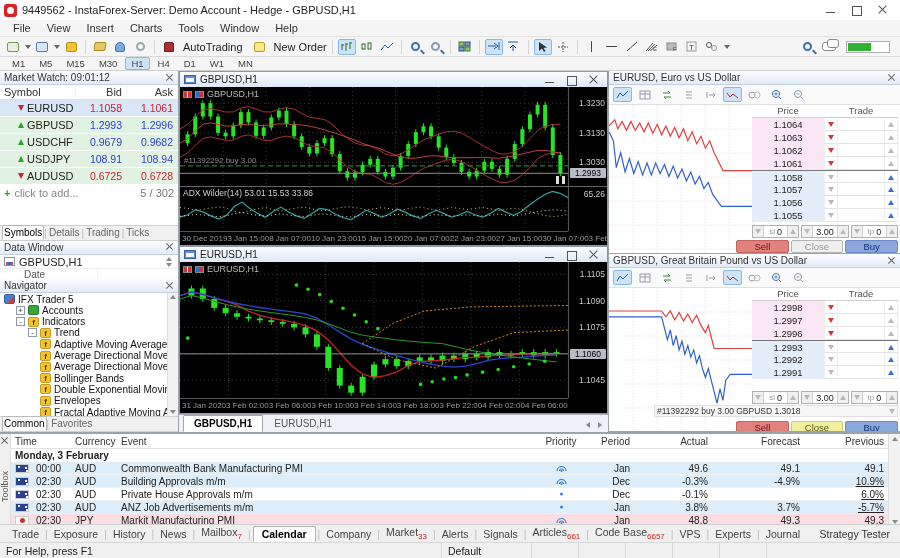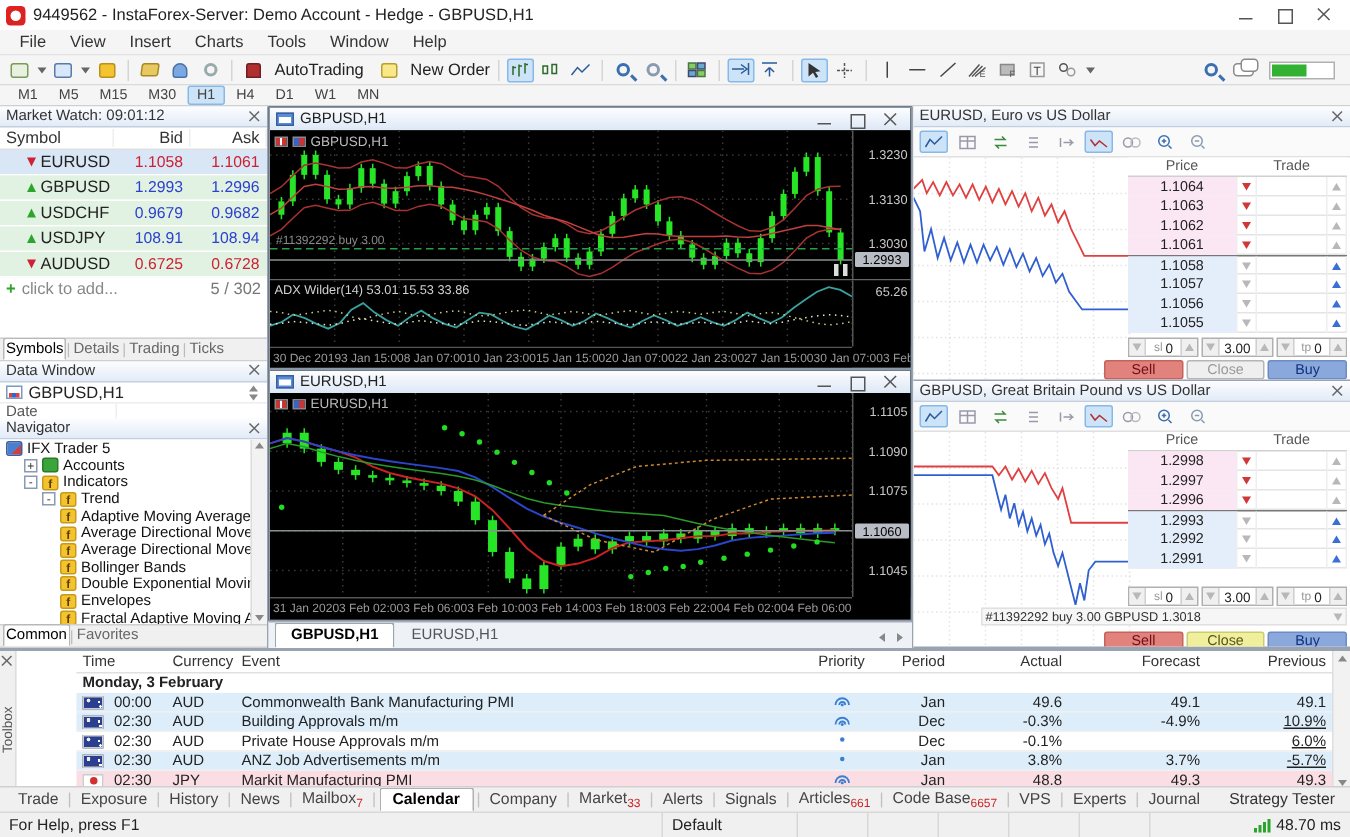--- a/index.html
+++ b/index.html
@@ -58,21 +58,21 @@
 .mwadd{height:16px;display:flex;align-items:center;padding:0 4px;color:#888;}
 .mwadd .plus{color:#2da52d;font-weight:bold;margin-right:4px;}
 .mwadd .cnt{margin-left:auto;color:#777;}
 .ltabs{height:16px;background:#f0f0f0;border-top:1px solid #d0d0d0;border-bottom:1px solid #d0d0d0;display:flex;align-items:flex-end;padding-left:2px;flex:0 0 auto;}
 .ltab{font-size:10px;color:#666;padding:1px 1px;border:1px solid transparent;}
 .ltab.act{background:#fff;border-color:#b8b8b8;border-bottom-color:#fff;color:#000;border-radius:2px 2px 0 0;}
 .lsep{color:#bbb;padding:1px 0;font-size:10px;}
 .dwrow{height:14px;display:flex;align-items:center;padding:0 4px;gap:4px;color:#222;}
 .dwico{width:11px;height:9px;background:#fff;border:1px solid #7a9ac0;position:relative;}
 .dwico::after{content:"";position:absolute;left:1px;top:4px;width:7px;height:3px;background:linear-gradient(90deg,#d44 33%,#36c 33% 66%,#d44 66%);}
-.dwfield{height:11px;border-top:1px solid #eee;display:flex;color:#555;font-size:10px;}
+.dwfield{height:11px;border-top:1px solid #eee;display:flex;color:#555;font-size:10px;padding-left:20px;}
 .dwfield span{padding:0 4px;border-right:1px solid #eee;width:78px;}
 .scroll2{margin-left:auto;display:flex;flex-direction:column;gap:2px;padding-right:2px;}
 .navtree{flex:1 1 auto;overflow:hidden;position:relative;background:#fff;}
 .navrow{height:11.3px;display:flex;align-items:center;gap:3px;font-size:10px;color:#111;white-space:nowrap;}
 .expbox{width:9px;height:9px;border:1px solid #8a9ab0;background:#fff;font-size:8px;line-height:7px;text-align:center;color:#333;flex:0 0 auto;}
 .tico{width:11px;height:10px;border-radius:2px;flex:0 0 auto;font-size:8px;line-height:10px;text-align:center;font-weight:bold;}
 .tico.fx{background:#f4c430;color:#5a3c00;border:1px solid #c89a1a;}
 .tico.terminal{background:linear-gradient(135deg,#4a7fd0 60%,#d04040 60%);border:1px solid #3a5fa0;}
 .tico.accounts{background:#3aa53a;border:1px solid #2a7a2a;}
 .navsb{position:absolute;right:0;top:0;bottom:0;width:11px;background:#f2f2f2;border-left:1px solid #ddd;display:flex;flex-direction:column;justify-content:space-between;align-items:center;padding:2px 0;}
@@ -1218,21 +1218,21 @@
           </div>
         </div>
       </div>
   </div>
 
   <div class="toolbox">
     <div class="tbxstrip">
       <span class="pclose" style="margin:1px 0 0 0;"></span>
       <span class="tbxlabel">Toolbox</span>
     </div>
-    <div id="calendar" style="position:relative;padding-right:12px;margin-left:40px;">
+    <div id="calendar" style="position:relative;padding-right:12px;">
         <div class="calgrid calhead">
           <span>Time</span>
           <span>Currency</span>
           <span>Event</span>
           <span class="c">Priority</span>
           <span class="r">Period</span>
           <span class="r">Actual</span>
           <span class="r">Forecast</span>
           <span class="r">Previous</span>
         </div>
@@ -1361,23 +1361,14 @@
     </div>
 
   <div class="statusbar">
     <span class="scell" style="width:442px;">For Help, press F1</span>
     <span class="scell" style="width:90px;">Default</span>
     <span class="scell" style="width:47px;"></span>
       <span class="scell" style="width:47px;"></span>
     <span class="scell" style="width:47px;"></span>
       <span class="scell" style="width:47px;"></span>
     <span class="scell" style="width:47px;"></span>
-    <span class="scell" style="flex:1;border-right:none;justify-content:flex-end;">
-      <span class="signal">
-          <i style="height:3px"></i>
-          <i style="height:5px"></i>
-          <i style="height:7px"></i>
-          <i style="height:9px"></i>
-        </span>
-      <span>48.70 ms</span>
-    </span>
   </div>
 </div>
 
 </body></html>

